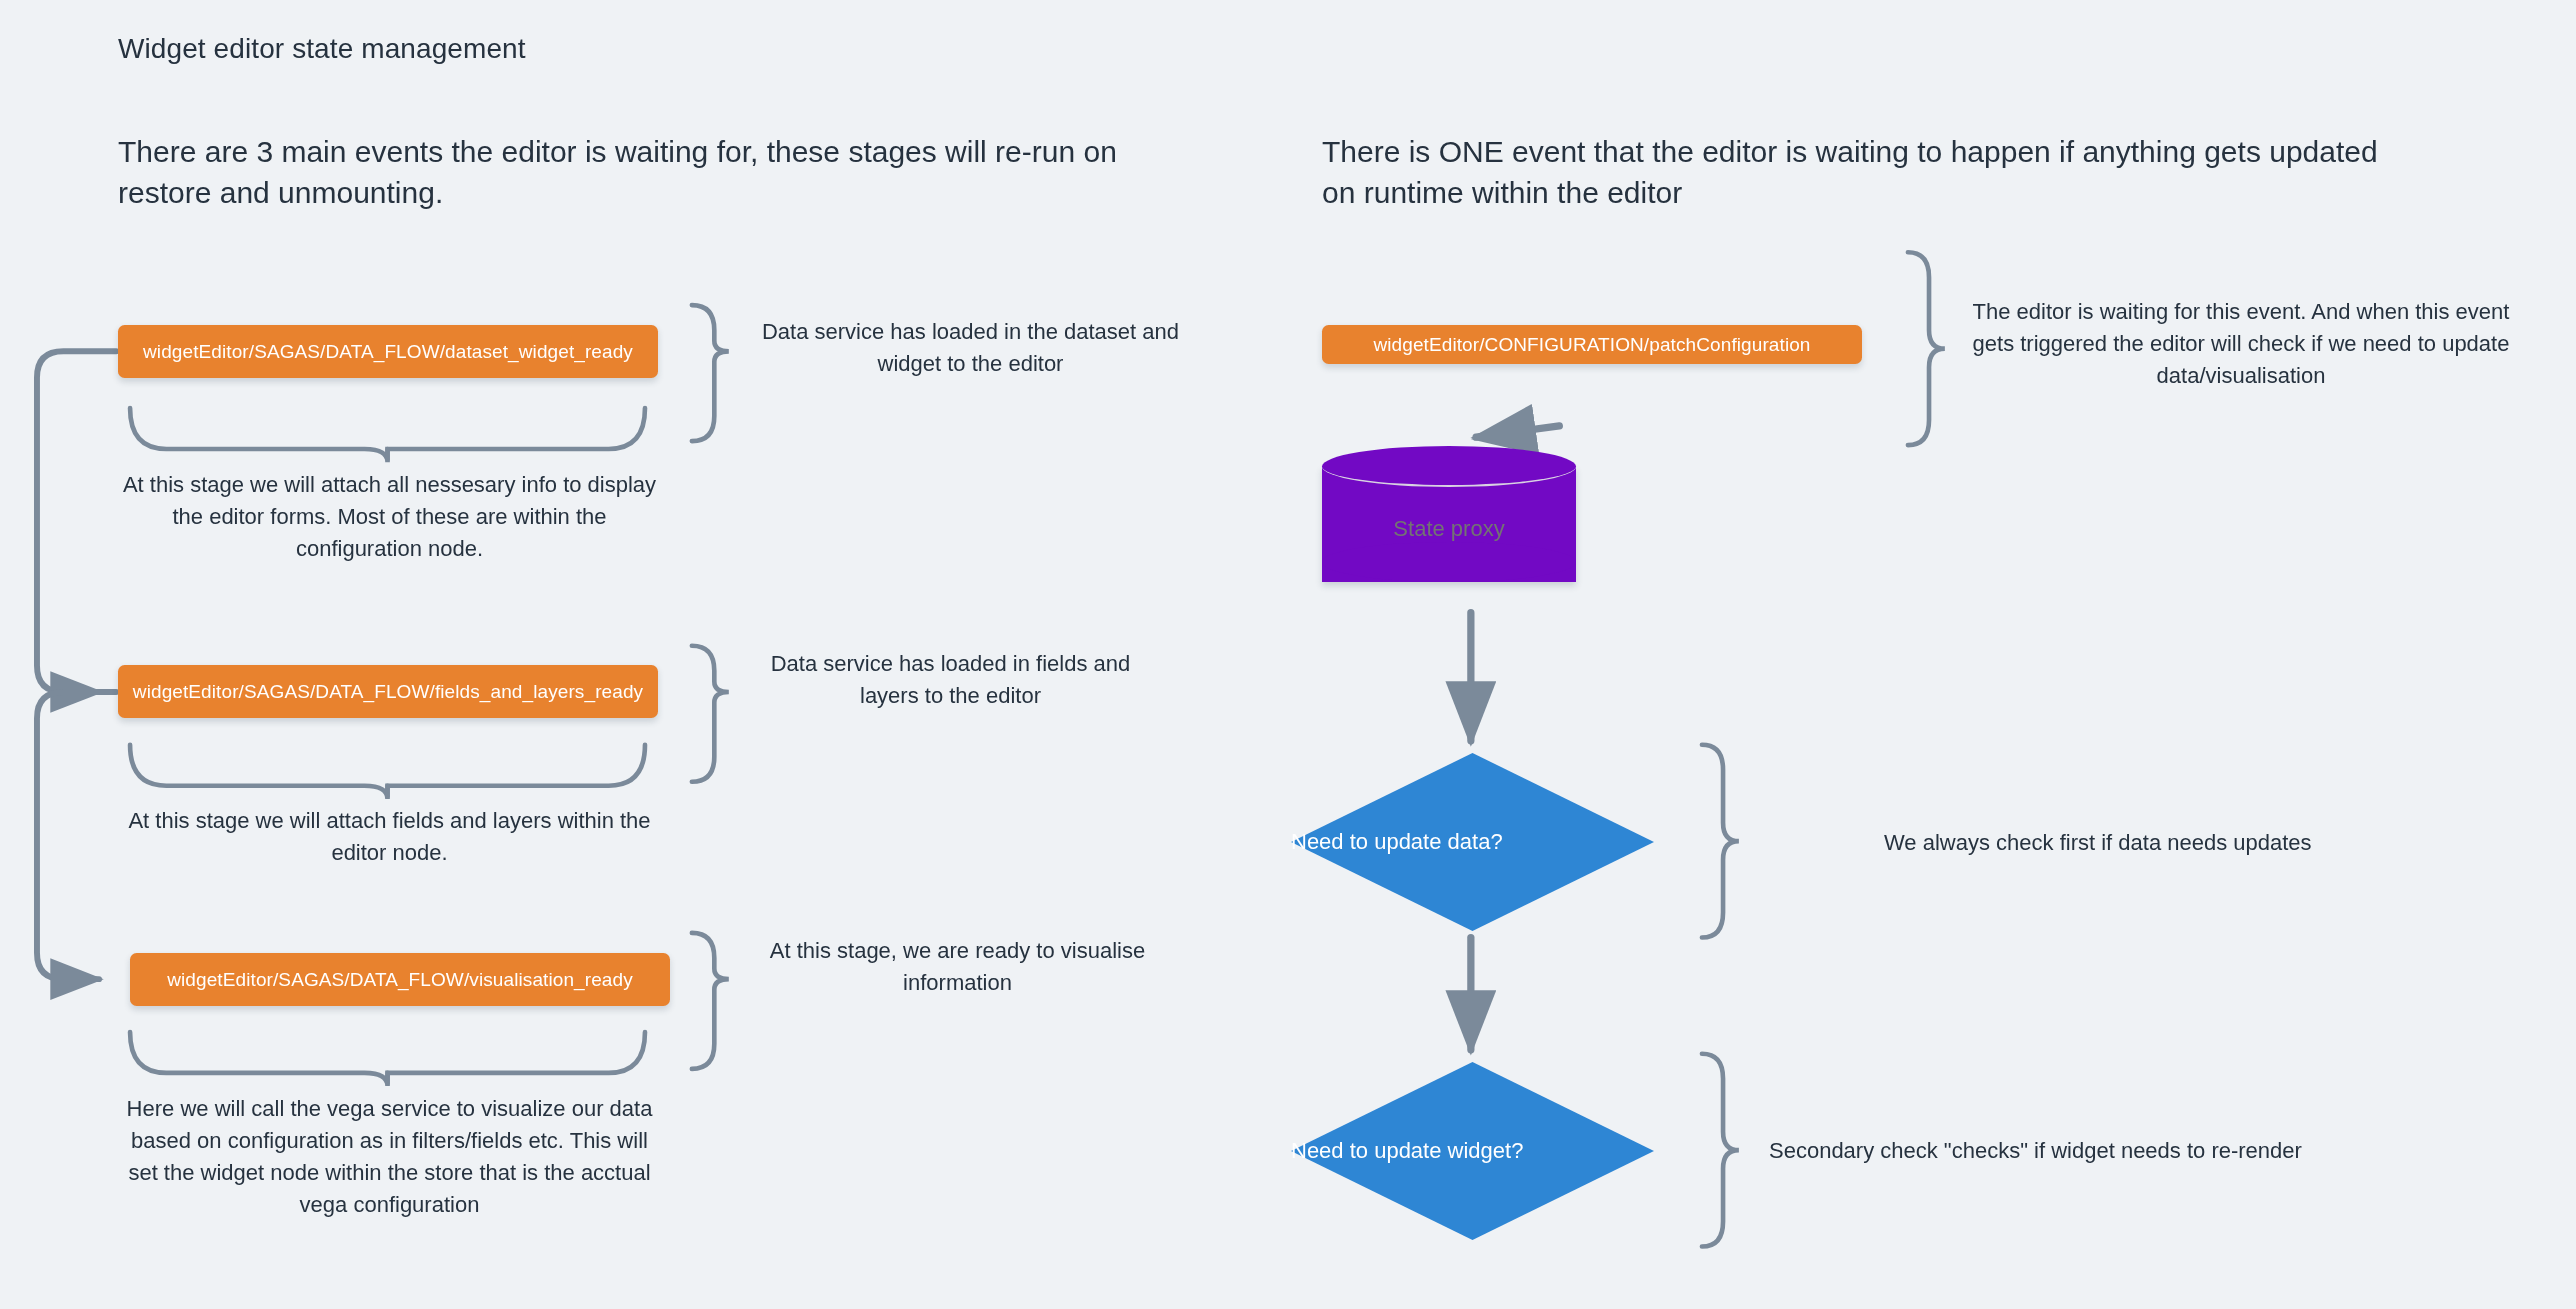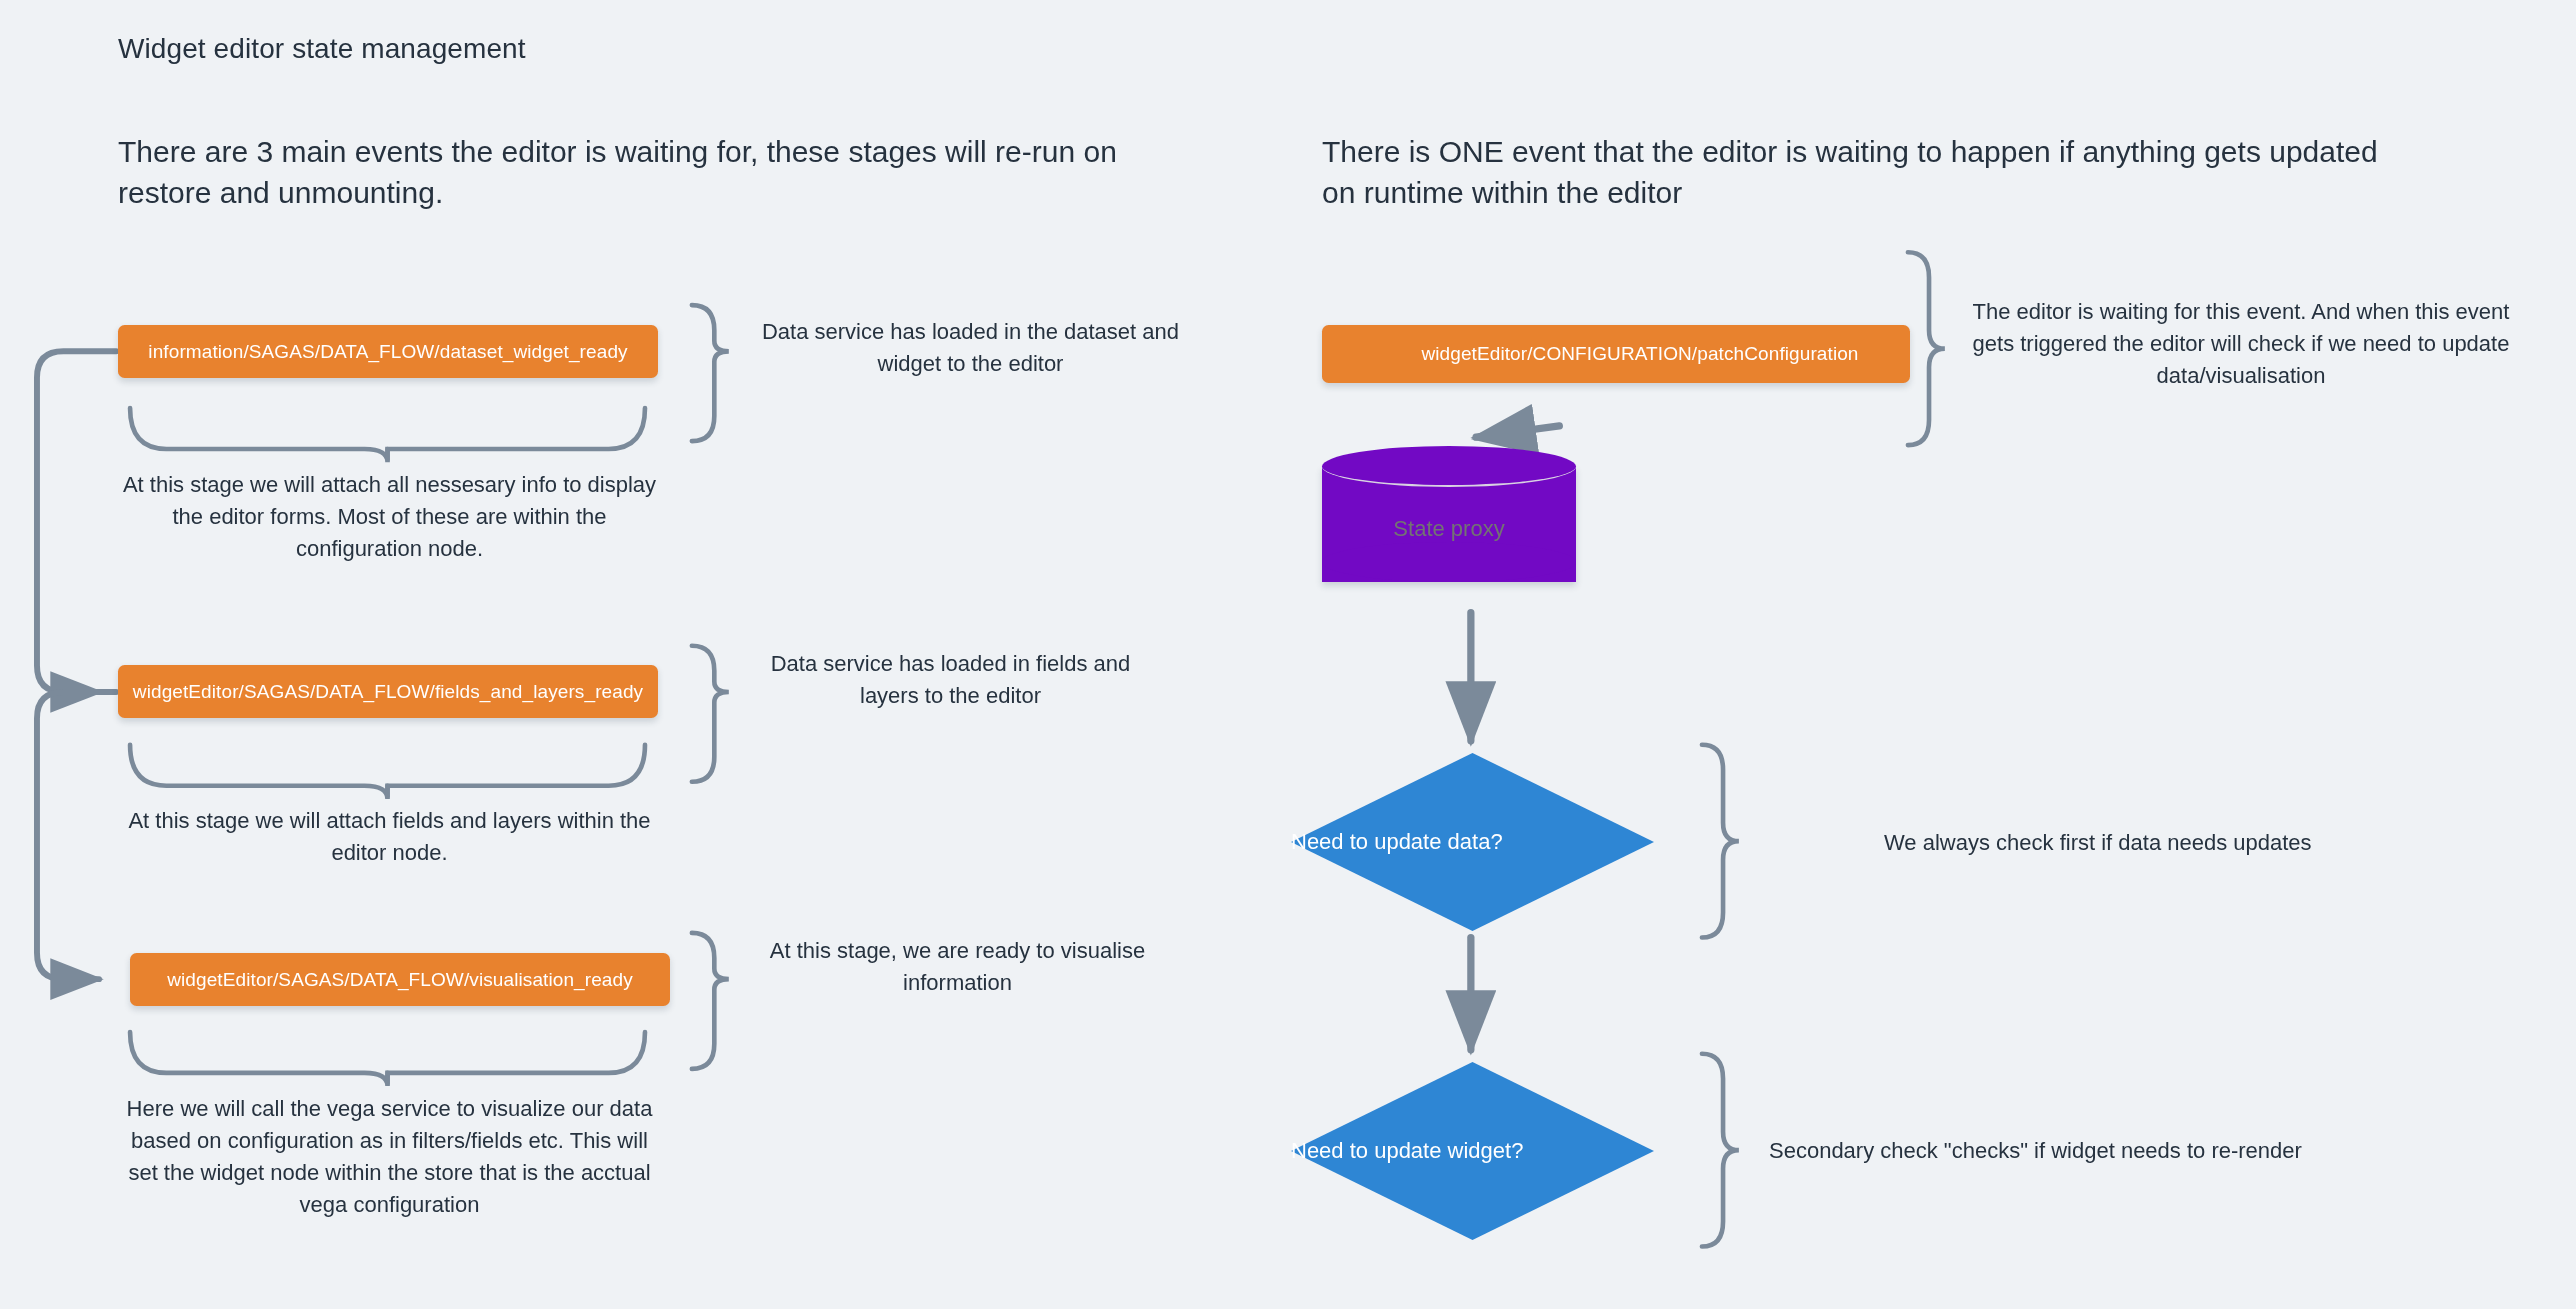--- a/index.html
+++ b/index.html
@@ -43,21 +43,21 @@
     display:flex;align-items:center;justify-content:center;
     color:#ffffff;
     font-size:19px;
     font-weight:400;
     letter-spacing:0.1px;
     white-space:nowrap;
   }
   #evt1{left:118px;top:325px;width:540px;height:53px;}
   #evt2{left:118px;top:665px;width:540px;height:53px;}
   #evt3{left:130px;top:953px;width:540px;height:53px;}
-  #evt4{left:1322px;top:325px;width:540px;height:58px;padding-left:48px;}
+  #evt4{left:1322px;top:325px;width:540px;height:39px;}
 
   
   .note{
     position:absolute;
     font-size:22px;
     line-height:1.46;
     color:#26323f;
     text-align:center;
   }
   .note.lead{text-align:center;}
@@ -209,21 +209,21 @@
     <g stroke="#7b8a9a" stroke-width="11" fill="none" stroke-linecap="round">
       <line x1="2228" y1="1420" x2="2228" y2="1590" marker-end="url(#arrowhead)"></line>
     </g>
   </svg>
 
   <div class="title">Widget editor state management</div>
 
   <div class="lede left">There are 3 main events the editor is waiting for, these stages will re-run on restore and unmounting.</div>
   <div class="lede right">There is ONE event that the editor is waiting to happen if anything gets updated on runtime within the editor</div>
 
-  <div class="evt" id="evt1">information/SAGAS/DATA_FLOW/dataset_widget_ready</div>
+  <div class="evt" id="evt1">widgetEditor/SAGAS/DATA_FLOW/dataset_widget_ready</div>
   <div class="evt" id="evt2">widgetEditor/SAGAS/DATA_FLOW/fields_and_layers_ready</div>
   <div class="evt" id="evt3">widgetEditor/SAGAS/DATA_FLOW/visualisation_ready</div>
 
   <div class="evt" id="evt4">widgetEditor/CONFIGURATION/patchConfiguration</div>
 
   <div class="note lead" id="note-brace-1">Data service has loaded in the dataset and widget to the editor</div>
   <div class="note lead" id="note-brace-2">Data service has loaded in fields and layers to the editor</div>
   <div class="note" id="note-under-1">At this stage we will attach all nessesary info to display the editor forms. Most of these are within the configuration node.</div>
 
   <div class="note lead" id="note-brace-3">At this stage, we are ready to visualise information</div>

